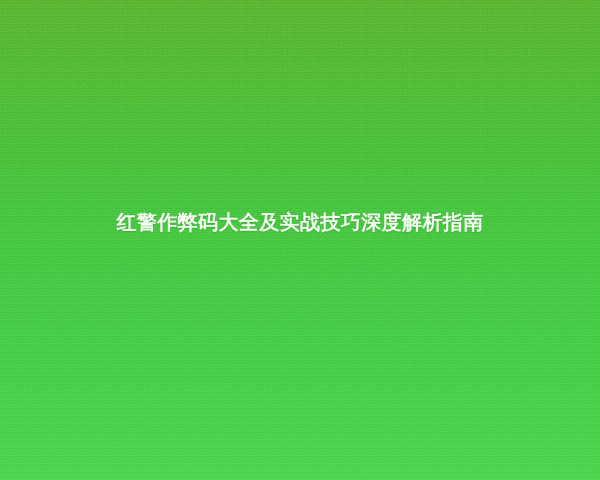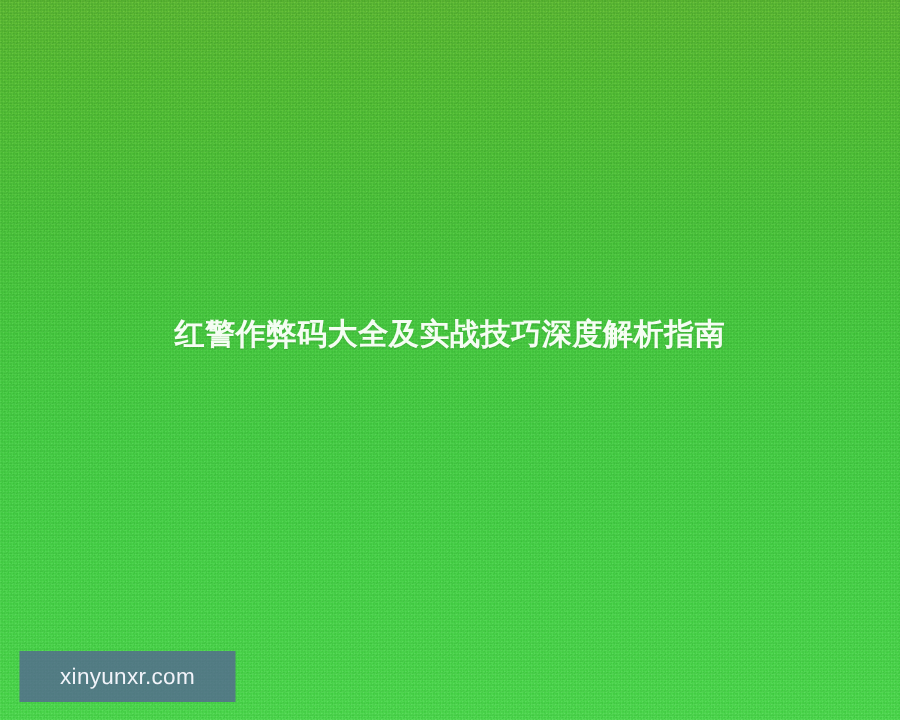--- a/index.html
+++ b/index.html
@@ -122,17 +122,14 @@
 
 <div class="banner">
 
   <div class="noise-overlay"></div>
   <div class="noise-overlay-2"></div>
 
   <div class="headline">
     <span class="headline-line">红警作弊码大全及实战技巧深度解析指南</span>
   </div>
 
-  <div class="watermark">
-    <span class="watermark-text">xinyunxr.com</span>
-  </div>
 
 </div>
 
 </body></html>

